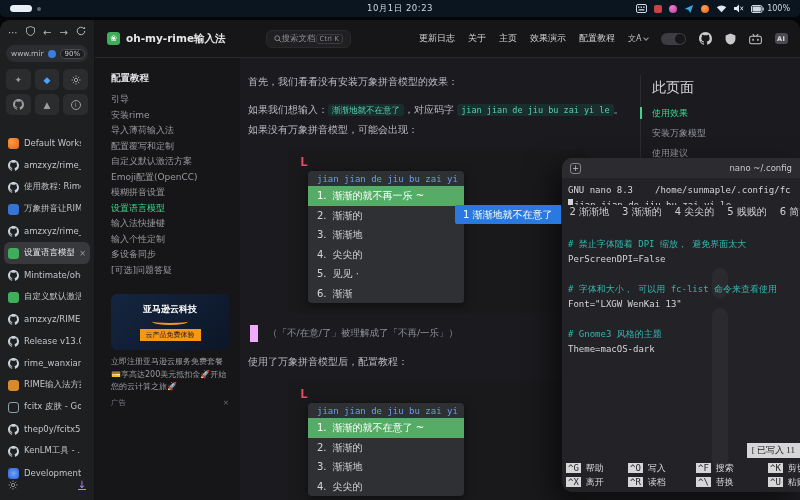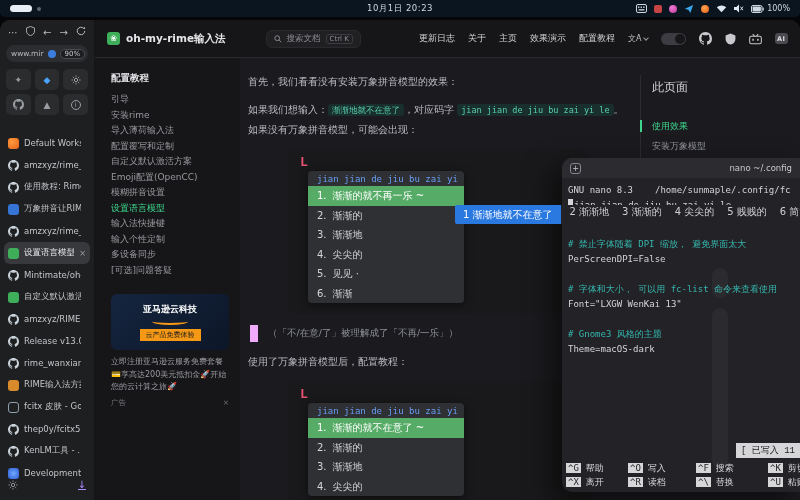--- a/index.html
+++ b/index.html
@@ -52,21 +52,21 @@
   .ti-orange{background:#d98a2b}
   .ti-dev{background:radial-gradient(circle at 50% 50%,#6fa8ff,#2d5bd1);border-radius:50%}
   .ti-globe{border:1px solid #8fa0ad;border-radius:50%}
   .bs-bottom{position:absolute;left:8px;right:8px;bottom:6px;display:flex;justify-content:space-between;align-items:center;color:#9a9da1}
   .dl-ic{color:#b18cff;font-size:10px;border-bottom:1.5px solid #b18cff;line-height:9px}
 
   
   #dheader{position:absolute;left:95px;top:0;right:0;height:38px;background:#161618;border-bottom:1px solid #2a2a2c;display:flex;align-items:center;padding:0 12px}
   .logo{width:13px;height:13px;border-radius:3px;background:#3fae5a;display:flex;align-items:center;justify-content:center;color:#fff;font-size:8px;flex:none}
   .site-title{font-size:10.5px;font-weight:bold;color:#e6e6ea;margin-left:6px;white-space:nowrap}
-  .searchbox{margin-left:40px;height:18px;background:#202023;border:1px solid #2a2a2e;border-radius:6px;display:flex;align-items:center;gap:5px;padding:0 7px;font-size:8.5px;color:#8b8b92;white-space:nowrap}
+  .searchbox{margin-left:40px;height:18px;background:#202023;border:1px solid #2a2a2e;border-radius:6px;display:flex;align-items:center;padding:0 7px;font-size:8.5px;color:#8b8b92;white-space:nowrap}
   .searchbox kbd{border:1px solid #3b3b40;border-radius:3px;padding:0 3px;font-size:7px;color:#8b8b92;font-family:inherit}
   .dnav{margin-left:auto;display:flex;align-items:center;gap:13px;font-size:9px;color:#d2d2d6;white-space:nowrap}
   .dnav .nl{cursor:default}
   .lang{display:flex;align-items:center;gap:2px;font-size:8px;color:#c3c3c8}
   .chev{width:4px;height:4px;border-right:1px solid #9a9aa0;border-bottom:1px solid #9a9aa0;transform:rotate(45deg);margin-top:-2px}
   .toggle{width:25px;height:12px;border-radius:7px;background:#3c3c42;position:relative;flex:none}
   .toggle .knob{position:absolute;right:1px;top:1px;width:10px;height:10px;border-radius:50%;background:#17171a}
   .hicon{color:#c9c9cd;display:flex;align-items:center}
   .ai-badge{font-size:6.5px;font-weight:bold;background:#4a4a50;color:#dcdce0;border-radius:3px;padding:1.5px 2.5px;letter-spacing:.5px}
 
@@ -95,41 +95,41 @@
   .imepop{width:156px;margin:2px 0 0 10px;background:#2e3034;border-radius:4px;overflow:hidden;box-shadow:0 2px 8px rgba(0,0,0,.5)}
   .imepop .preedit{padding:3px 9px 2px 9px;color:var(--preedit_blue);font-family:"DejaVu Sans Mono","Liberation Mono",monospace;font-size:9px;white-space:nowrap}
   .imepop ul{list-style:none}
   .imepop li{display:flex;gap:6px;font-size:10px;line-height:19.5px;padding:0 9px;color:#d4d5d8;white-space:nowrap}
   .imepop li.selected{background:var(--cand_green);color:#fff}
   .bquote{margin:12px 0 0 2px;border-left:8px solid #f0abfc;padding:2px 0 2px 10px;font-size:9.5px;color:#8e9097}
 
   
   #doutline{position:absolute;left:640px;top:55px;width:110px}
   .ol-rail{border-left:1px solid #2c2c30;padding-left:11px}
-  .ol-title{font-size:12px;color:#d3d3d8;margin-bottom:20px;padding-top:4px}
+  .ol-title{font-size:14px;color:#d3d3d8;margin-bottom:6px;padding-top:4px}
   #ollist{list-style:none}
   #ollist li{position:relative;font-size:9px;line-height:20px;color:#95969c;white-space:nowrap}
   #ollist li.active{color:var(--accent)}
   #ollist li.active::before{content:"";position:absolute;left:-12px;top:4px;width:2px;height:12px;background:var(--accent)}
 
   
   #term{position:absolute;left:562px;top:158px;width:238px;height:334px;z-index:5;border-radius:10px 0 0 10px;background:#232327;box-shadow:-10px 10px 28px rgba(0,0,0,.55);overflow:hidden}
   .term-titlebar{height:20px;background:#2b2b30;display:flex;align-items:center;padding:0 8px}
   .newtab-btn{width:11px;height:11px;border:1px solid #85858c;border-radius:3px;color:#c5c5ca;font-size:8px;line-height:9px;text-align:center}
   .term-title{margin-left:auto;font-size:8.5px;color:#c9c9cd;white-space:nowrap}
   .term-body{position:absolute;left:0;right:0;top:20px;bottom:0;padding:5px 0 0 6px;font-family:"DejaVu Sans Mono","Liberation Mono",monospace;font-size:9px;line-height:15px;color:#d6d6d8}
   .tline{min-height:15px;white-space:nowrap;overflow:hidden}
   .tline.comment{color:var(--comment_cyan)}
   .nano-head{display:flex;gap:22px;white-space:nowrap;overflow:hidden}
   .pre-cursor{display:inline-block;width:5px;height:10px;background:#d6d6d8;vertical-align:-1px;margin-right:1px}
   .preedit-line .pt{border-bottom:1px solid #d6d6d8;padding-bottom:1px}
   .t-spacer{height:24px}
   .wm{position:absolute;left:150px;top:150px;width:16px;height:160px;background:#fff;opacity:.04;border-radius:8px}
   .wm2{position:absolute;left:150px;top:110px;width:16px;height:30px;background:#fff;opacity:.04;border-radius:8px}
-  .term-status{position:absolute;right:0;bottom:34px;background:#d6d6d8;color:#1e1e22;font-family:Liberation Mono, monospace;font-size:9px;padding:1px 5px;white-space:nowrap}
+  .term-status{position:absolute;right:0;bottom:34px;background:#d6d6d8;color:#1e1e22;font-family:Liberation Serif, serif;font-size:9px;padding:1px 5px;white-space:nowrap}
   .sc-rows{position:absolute;left:4px;right:0;bottom:3px}
   .sc-row{display:grid;grid-template-columns:62px 68px 72px 1fr;line-height:14px}
   .sc{white-space:nowrap;font-size:9px;color:#d6d6d8}
   .sc .k{background:#d6d6d8;color:#1e1e22;padding:0 2px;margin-right:5px;font-family:"DejaVu Sans Mono","Liberation Mono",monospace}
 
   
   #ime{position:absolute;left:455px;top:205px;width:406px;height:19px;z-index:10;display:flex;font-size:10px}
   #ime .sel{background:var(--ime_blue);color:#fff;display:flex;align-items:center;padding:0 8px;white-space:nowrap;border-radius:2px 0 0 2px}
   #ime .rest{flex:1;background:#232327;display:flex;gap:13px;padding:0 9px;color:#cfcfd3;white-space:nowrap;overflow:hidden;list-style:none}
 </style>

